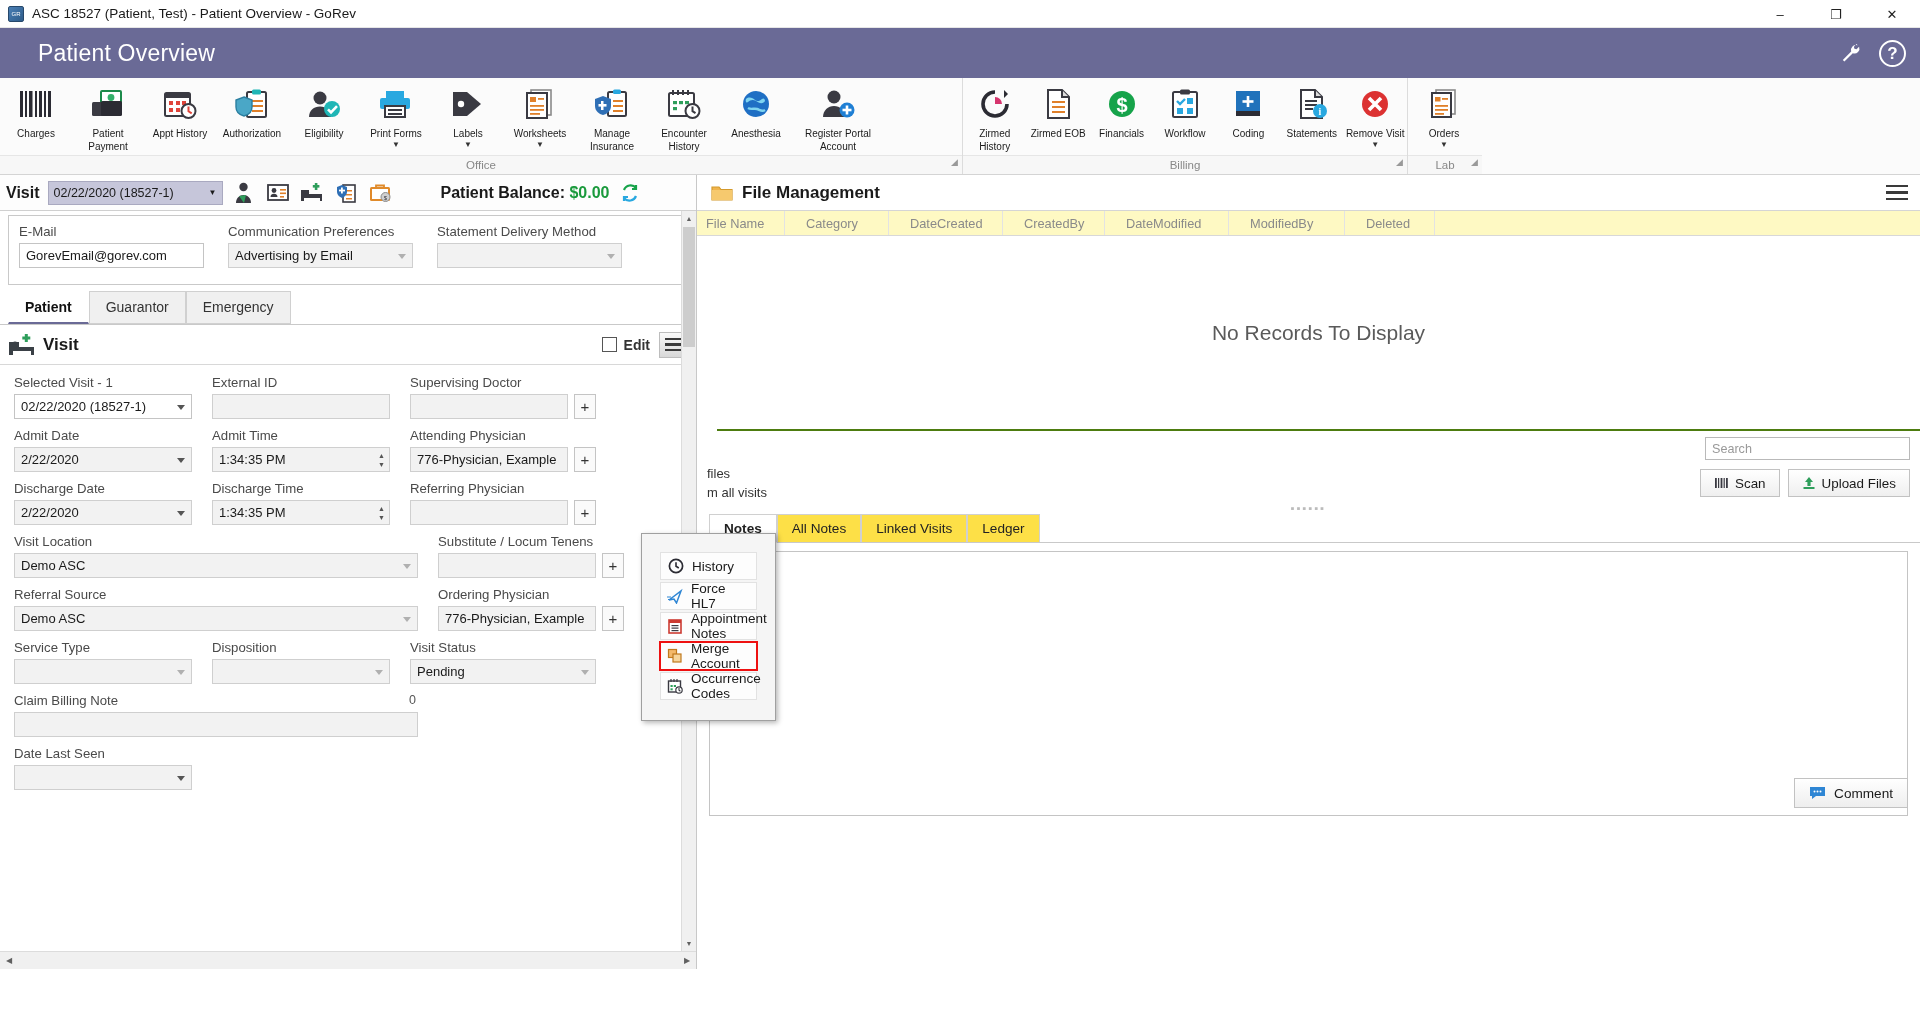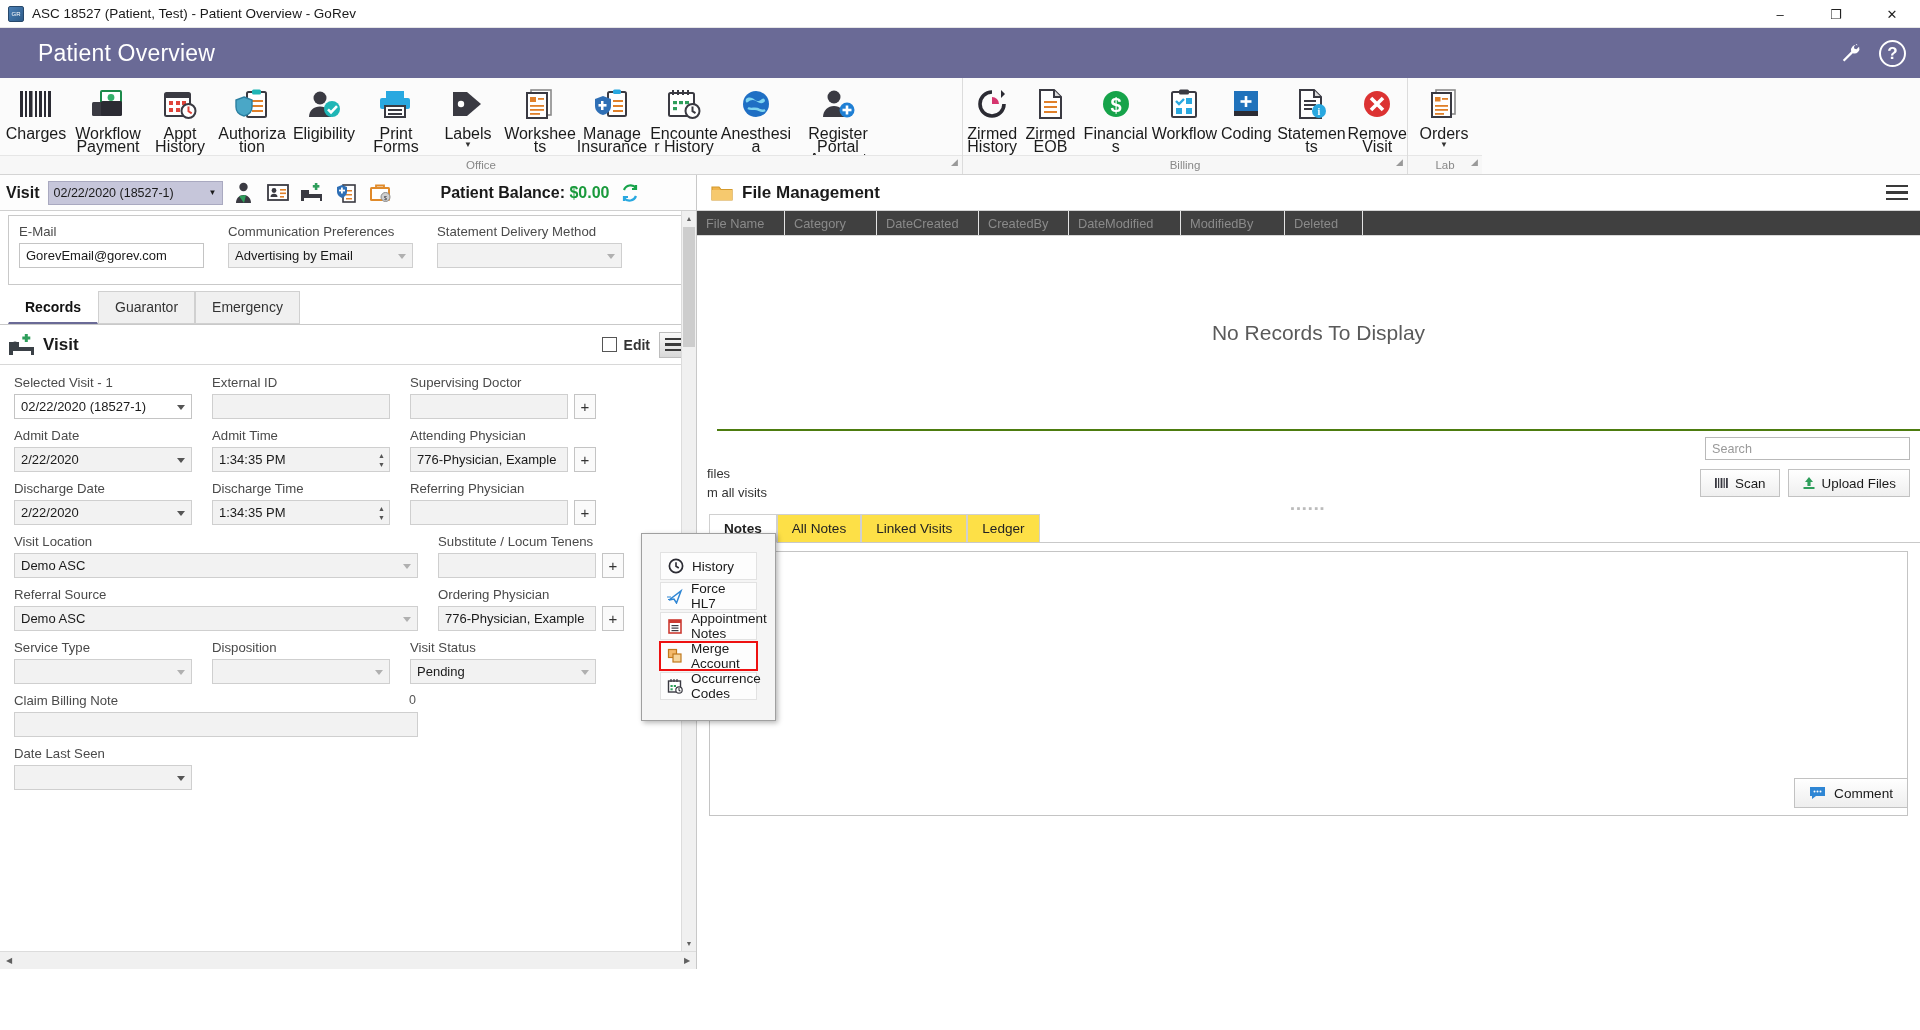--- a/index.html
+++ b/index.html
@@ -57,21 +57,21 @@
   .rb-item {
     width: 72px; padding-top: 6px;
     display: flex; flex-direction: column; align-items: center;
     cursor: pointer; text-align: center;
   }
   .rb-ico {
     height: 40px; width: 44px; display: flex; align-items: center;
     justify-content: center; margin-bottom: 3px;
   }
   .rb-lbl {
-    font-size: 16px; color: #1b1b1b; line-height: 13px;
+    font-size: 10px; color: #1b1b1b; line-height: 13px;
     max-width: 72px; word-wrap: break-word;
   }
   .rb-caret { font-size: 8px; color: #333; line-height: 9px; }
   .grp-label {
     position: absolute; bottom: 0; left: 0; right: 0;
     text-align: center; font-size: 11.5px; color: #888;
     height: 19px; line-height: 19px; border-top: 1px solid #e6e6e6;
     background: #f7f7f7;
   }
   .grp-label .dialog-launcher { position: absolute; right: 4px; bottom: 2px; font-size: 9px; color: #999; }
@@ -178,21 +178,21 @@
   .ctx-item.highlighted { outline: 2.5px solid #ee1111; outline-offset: -1px; position: relative; z-index: 2; }
   .ctx-ico { width: 17px; height: 17px; display:flex; align-items:center; justify-content:center; }
   
   .fm-head {
     height: 36px; display: flex; align-items: center; padding: 0 14px;
     border-bottom: 1px solid #d5d5d5; position: relative; background:#fff;
   }
   .fm-title { font-size: 17px; font-weight: 600; color: #1a1a1a; margin-left: 9px; }
   .fm-burger { position: absolute; right: 12px; display:flex; flex-direction: column; gap:4px; cursor:pointer; }
   .fm-burger i { display:block; width: 22px; height: 2.6px; background:#3a3a3a; }
-  .grid-head { display: flex; height: 25px; border-bottom: 1px solid #d8d8d8; background: #404040; }
+  .grid-head { display: flex; height: 25px; border-bottom: 1px solid #d8d8d8; background: #fef9c3; gap: 12px; }
   .gh-cell {
     font-size: 12.8px; color: #8a8a8a; padding: 0 9px;
     display: flex; align-items: center; border-right: 1px solid #e3e3e3;
   }
   .no-records {
     text-align: center; font-size: 21px; color: #5a5a5a;
     padding-top: 85px;
   }
   .fm-body { height: 195px; border-bottom: 2px solid #4d7c0f; margin-left: 20px; }
   .notes-area { position: relative; }
@@ -278,21 +278,21 @@
 
     <div class="rb-item">
       <span class="rb-ico">
         <svg width="38" height="32" viewBox="0 0 38 32">
           <rect x="12" y="3" width="20" height="13" rx="1" fill="#fff" stroke="#1c8a4a" stroke-width="2"></rect>
           <circle cx="22" cy="9.5" r="3.4" fill="#33b06a"></circle>
           <rect x="3" y="14" width="11" height="14" rx="1.5" fill="#3a3a42"></rect>
           <rect x="12" y="13" width="21" height="15" rx="1.5" fill="#2b2b33"></rect>
         </svg>
       </span>
-      <span class="rb-lbl">Workflow Payment</span>
+      <span class="rb-lbl">Patient Payment</span>
     </div>
 
     <div class="rb-item">
       <span class="rb-ico">
         <svg width="38" height="32" viewBox="0 0 38 32">
           <rect x="4" y="5" width="25" height="23" rx="1.5" fill="#fff" stroke="#3a3a42" stroke-width="2"></rect>
           <rect x="4" y="5" width="25" height="5" fill="#3a3a42"></rect>
           <g fill="#e0443a">
               <rect x="8" y="13" width="4" height="4"></rect>
               <rect x="15" y="13" width="4" height="4"></rect>
@@ -666,21 +666,21 @@
           <div class="inp combo dim">Advertising by Email</div>
         </div>
         <div style="width:185px">
           <div class="fld-label">Statement Delivery Method</div>
           <div class="inp combo dim"></div>
         </div>
       </div>
     </div>
 
     <div class="tabrow">
-      <div class="tab active">Records</div>
+      <div class="tab active">Patient</div>
       <div class="tab plain">Guarantor</div>
       <div class="tab plain">Emergency</div>
     </div>
 
     <div class="sec-head">
       <span>
         <svg width="27" height="22" viewBox="0 0 27 22">
             <path d="M1 8v13h4v-4h18v4h3V13H11V8z" fill="#3a4046"></path>
             <circle cx="7" cy="10.5" r="3" fill="#3a4046"></circle>
             <g fill="#2e9e5b">

